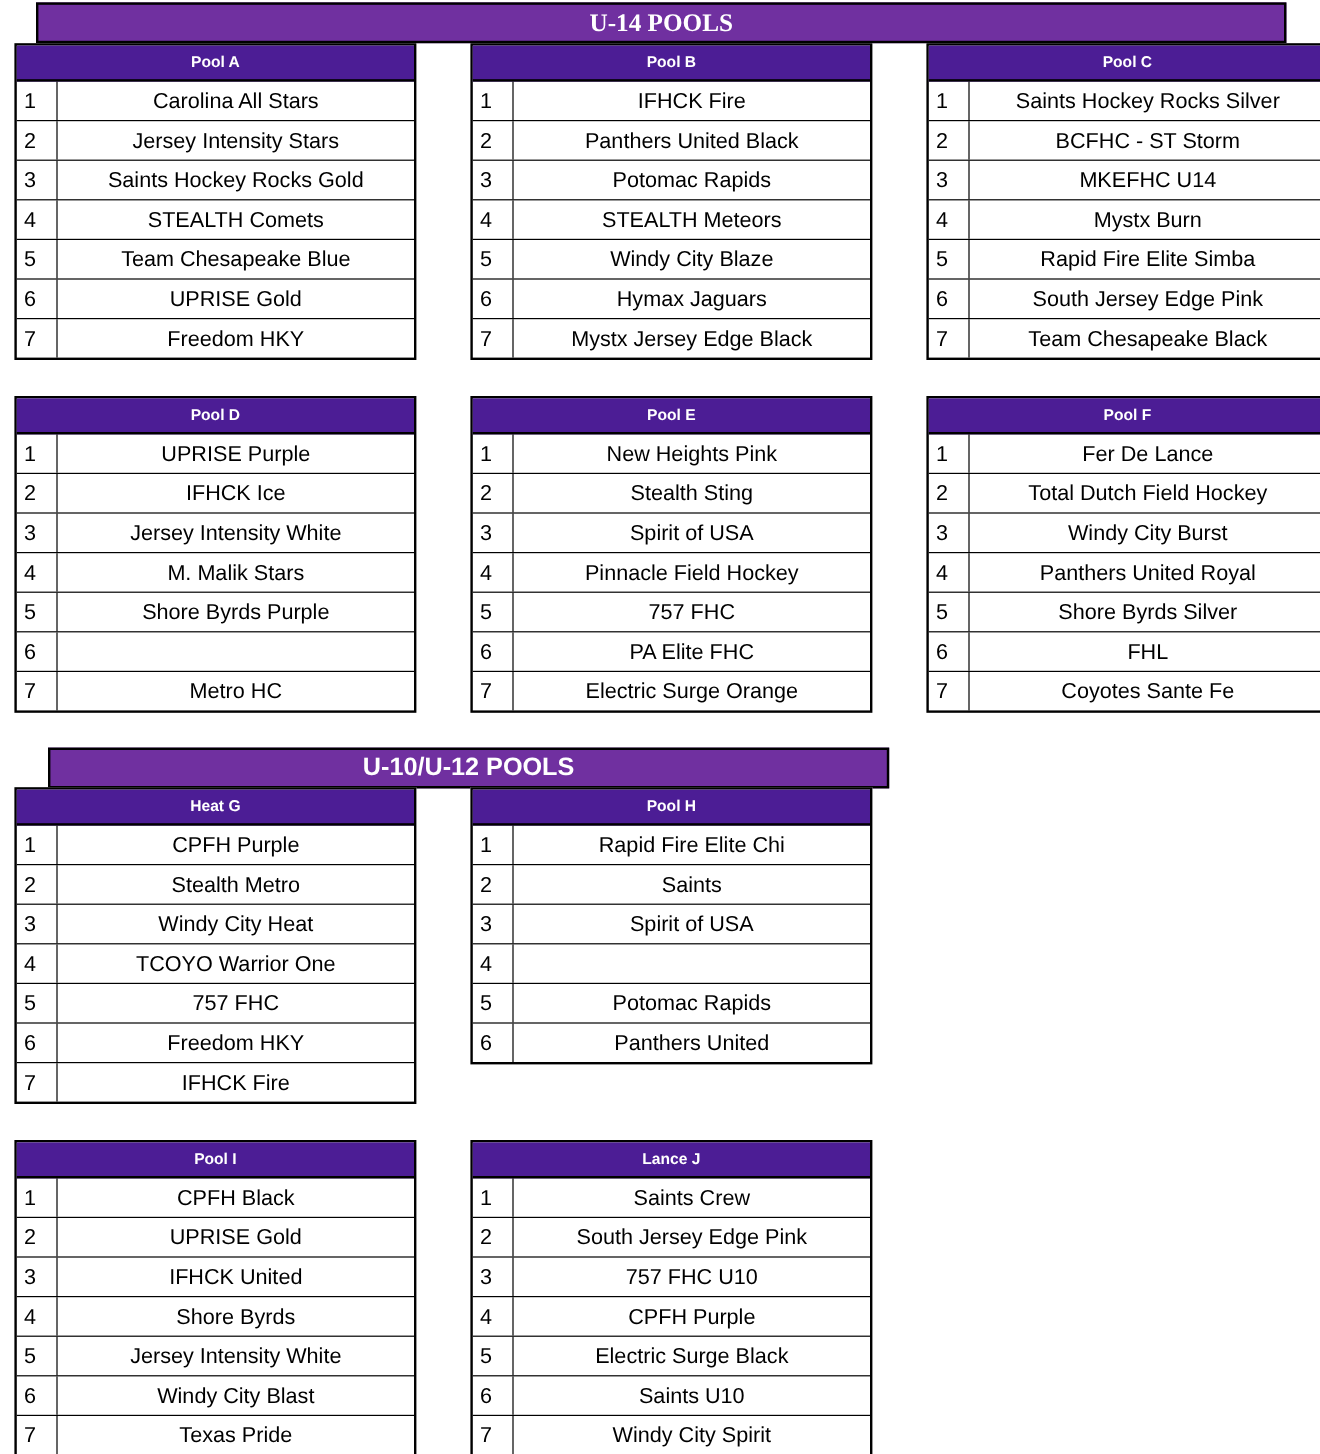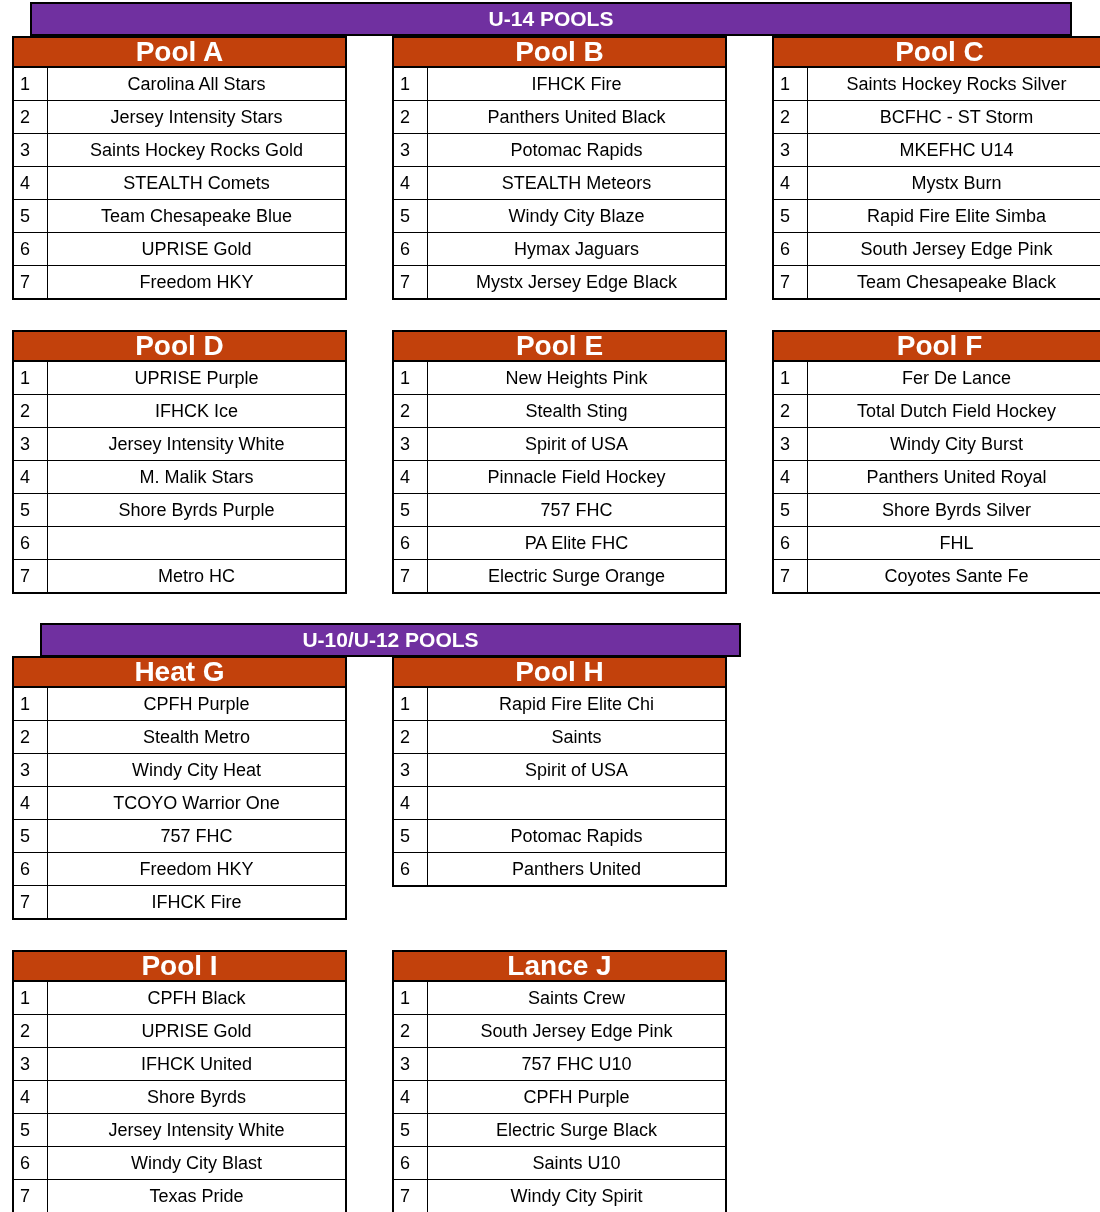--- a/index.html
+++ b/index.html
@@ -32,23 +32,23 @@
     box-sizing: content-box;
   }
 
   
   .pool {
     border: 2px solid #000000;
     box-sizing: border-box;
     background: #ffffff;
   }
   .pool-header {
-    background: #c2410c;
+    background: #4c1d95;
     color: #ffffff;
-    font-size: 28px;
+    font-size: 13px;
     font-weight: bold;
     text-align: center;
     line-height: 28px;
     height: 28px;
     border-bottom: 2px solid #000000;
   }
   .pool-row {
     display: flex;
     height: 32px;
     border-bottom: 1px solid #000000;
@@ -84,20 +84,21 @@
   }
   .col-pool {
     width: 335px;
   }
 
   .block-u14-banner {
     position: absolute;
     left: 30px;
     top: 2px;
     width: 1038px;
+    font-family: Liberation Serif, serif;
   }
   .block-u14-row1 {
     position: absolute;
     left: 12px;
     top: 36px;
   }
   .block-u14-row2 {
     position: absolute;
     left: 12px;
     top: 330px;

